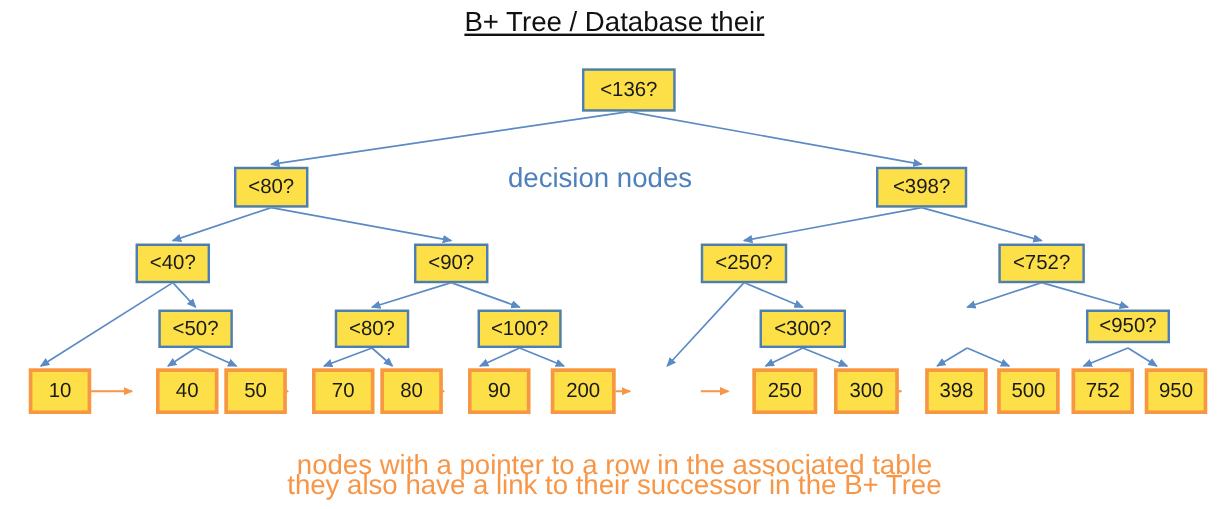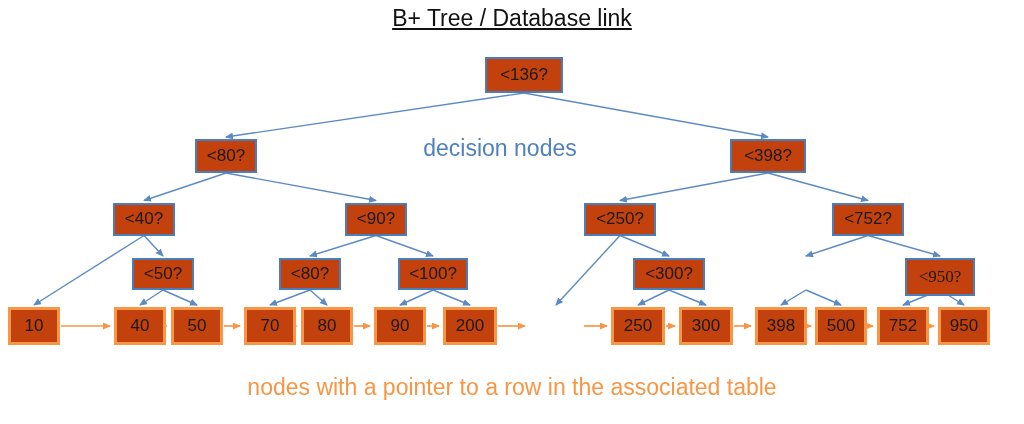--- a/index.html
+++ b/index.html
@@ -41,36 +41,36 @@
     position:absolute;left:512px;
     transform:translateX(-50%);
     font-size:23px;color:var(--caption);
     white-space:nowrap;
   }
   .caption.line1{top:362px;margin-top:12px;}
   .caption.line2{top:391px;}
   .node{
     position:absolute;
     display:flex;align-items:center;justify-content:center;
-    background:#c2410c;
+    background:#fde047;
     box-sizing:border-box;
     font-size:17px;color:var(--node-text);
     white-space:nowrap;
   }
   .node.decision{border:2px solid var(--decision-border);}
-  .node.leaf{border:3px solid var(--leaf-border);}
+  .node.leaf{border:3px solid var(--leaf-border);margin-left:16px;}
   line.edge-blue{stroke:var(--edge-blue);stroke-width:1.4;}
   line.edge-orange{stroke:var(--edge-orange);stroke-width:1.7;}
 </style>
 </head>
 <body>
 
 <div id="canvas">
 
-  <div class="page-title">B+ Tree / Database link</div>
+  <div class="page-title">B+ Tree / Database their</div>
 
   <svg id="edge-layer" width="1024" height="424" viewBox="0 0 1024 424">
     <defs>
       <marker id="arrow-blue" markerWidth="9" markerHeight="8" refX="7" refY="3.5" orient="auto" markerUnits="userSpaceOnUse">
         <path id="arrow-blue-path" d="M0,0 L8,3.5 L0,7 z" fill="#5b8ac5"></path>
       </marker>
       <marker id="arrow-orange" markerWidth="9" markerHeight="8" refX="7" refY="3.5" orient="auto" markerUnits="userSpaceOnUse">
         <path id="arrow-orange-path" d="M0,0 L8,3.5 L0,7 z" fill="#f79646"></path>
       </marker>
     </defs>
@@ -120,33 +120,34 @@
       <div class="node decision" style="left: 195px; top: 139px; width: 62px; height: 34px;">&lt;80?</div>
       <div class="node decision" style="left: 730px; top: 139px; width: 76px; height: 34px;">&lt;398?</div>
       <div class="node decision" style="left: 113px; top: 202.5px; width: 62px; height: 33px;">&lt;40?</div>
       <div class="node decision" style="left: 345px; top: 202.5px; width: 62px; height: 33px;">&lt;90?</div>
       <div class="node decision" style="left: 584px; top: 202.5px; width: 72px; height: 33px;">&lt;250?</div>
       <div class="node decision" style="left: 832px; top: 202.5px; width: 72px; height: 33px;">&lt;752?</div>
       <div class="node decision" style="left: 132px; top: 258px; width: 62px; height: 32px;">&lt;50?</div>
       <div class="node decision" style="left: 279px; top: 258px; width: 62px; height: 32px;">&lt;80?</div>
       <div class="node decision" style="left: 398px; top: 258px; width: 70px; height: 32px;">&lt;100?</div>
       <div class="node decision" style="left: 633px; top: 258px; width: 72px; height: 32px;">&lt;300?</div>
-      <div class="node decision" style="left: 905px; top: 258px; width: 70px; height: 38px; font-family: Liberation Serif, serif;">&lt;950?</div>
+      <div class="node decision" style="left: 905px; top: 258px; width: 70px; height: 28px;">&lt;950?</div>
       <div class="node leaf" style="left: 8px; top: 307px; width: 52px; height: 38px;">10</div>
       <div class="node leaf" style="left: 114px; top: 307px; width: 52px; height: 38px;">40</div>
       <div class="node leaf" style="left: 171px; top: 307px; width: 52px; height: 38px;">50</div>
       <div class="node leaf" style="left: 244px; top: 307px; width: 52px; height: 38px;">70</div>
       <div class="node leaf" style="left: 301px; top: 307px; width: 52px; height: 38px;">80</div>
       <div class="node leaf" style="left: 374px; top: 307px; width: 52px; height: 38px;">90</div>
       <div class="node leaf" style="left: 443px; top: 307px; width: 54px; height: 38px;">200</div>
       <div class="node leaf" style="left: 611px; top: 307px; width: 54px; height: 38px;">250</div>
       <div class="node leaf" style="left: 679px; top: 307px; width: 54px; height: 38px; text-align: center;">300</div>
       <div class="node leaf" style="left: 755px; top: 307px; width: 52px; height: 38px;">398</div>
       <div class="node leaf" style="left: 815px; top: 307px; width: 52px; height: 38px;">500</div>
       <div class="node leaf" style="left: 877px; top: 307px; width: 52px; height: 38px;">752</div>
       <div class="node leaf" style="left: 938px; top: 307px; width: 52px; height: 38px;">950</div>
     </div>
 
   <div class="decision-label">decision nodes</div>
 
   <div class="caption line1">nodes with a pointer to a row in the associated table</div>
+  <div class="caption line2">they also have a link to their successor in the B+ Tree</div>
 
 </div>
 
 </body></html>

